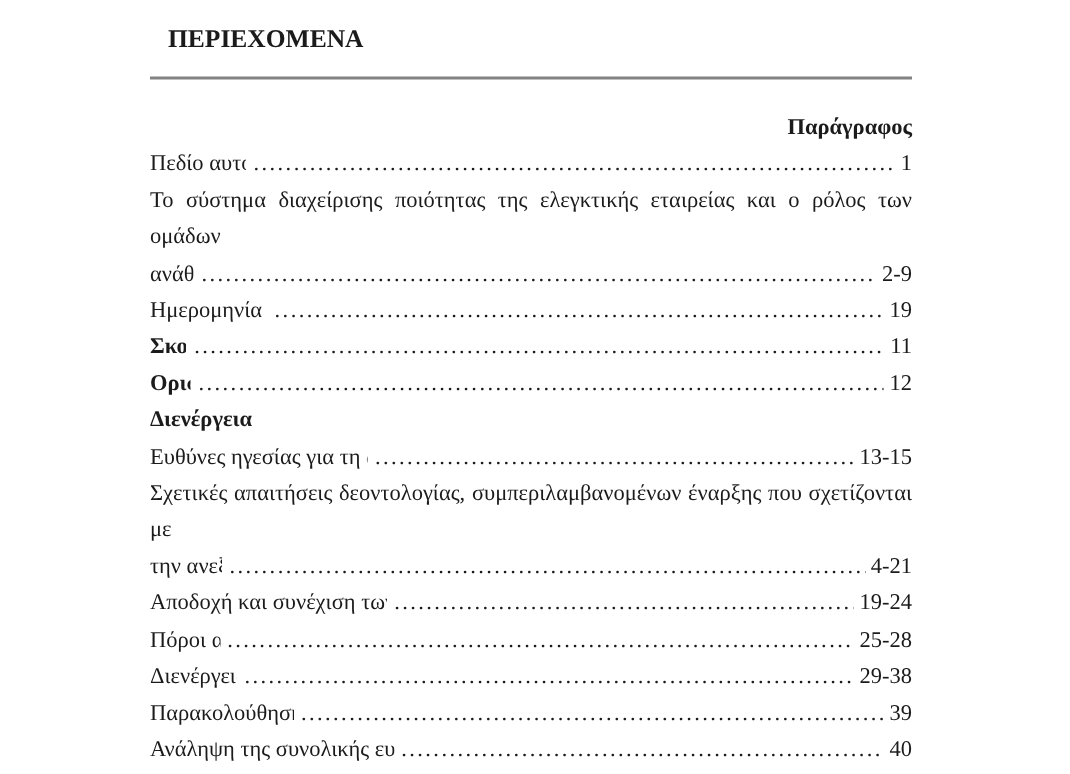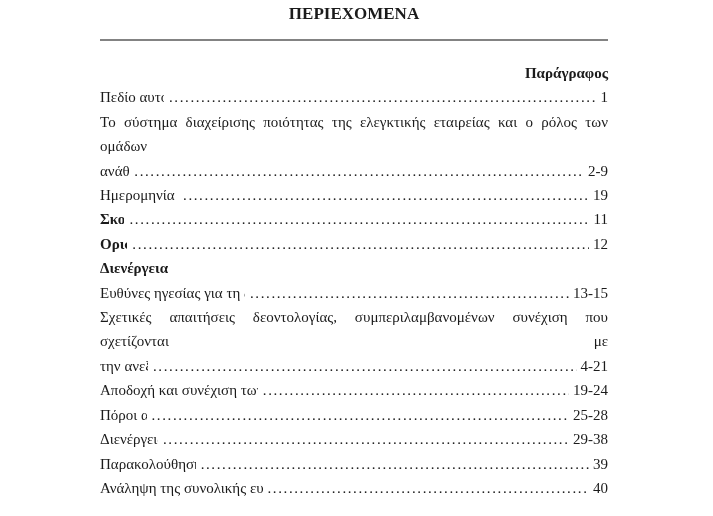--- a/index.html
+++ b/index.html
@@ -13,25 +13,24 @@
     background: #ffffff;
     color: #1b1b1b;
     font-family: "Liberation Serif", "DejaVu Serif", serif;
   }
   .content {
     margin: 0 105px 0 100px; 
     padding-top: 2px;
     width: 508px;
   }
   .doc-title {
-    margin: 0;
+    margin: 12px;
     line-height: 24px;
     font-size: 17px;
     font-weight: 700;
-    text-align: center;
   }
   .title-rule {
     margin-top: 13px;
     height: 0;
     border-top: 2px solid #838383;
   }
   .toc {
     margin-top: 20px;
     font-size: 15px;
     line-height: 24.4px;
@@ -112,21 +111,21 @@
         <span class="toc-label bold">Ορισμοί</span>
         <span class="leader"></span>
         <span class="toc-page">12</span>
       </div>
       <div class="toc-heading">Διενέργεια</div>
       <div class="toc-row">
         <span class="toc-label">Ευθύνες ηγεσίας για τη διαχείριση και επίτευξη ποιότητας ελέγχων</span>
         <span class="leader"></span>
         <span class="toc-page">13-15</span>
       </div>
-      <div class="toc-justline">Σχετικές απαιτήσεις δεοντολογίας, συμπεριλαμβανομένων συνέχιση που σχετίζονται με</div>
+      <div class="toc-justline">Σχετικές απαιτήσεις δεοντολογίας, συμπεριλαμβανομένων έναρξης που σχετίζονται με</div>
       <div class="toc-row">
         <span class="toc-label">την ανεξαρτησία</span>
         <span class="leader"></span>
         <span class="toc-page">4-21</span>
       </div>
       <div class="toc-row">
         <span class="toc-label">Αποδοχή και συνέχιση των σχέσεων με τους πελάτες και αναθέσεις ελέγχου</span>
         <span class="leader"></span>
         <span class="toc-page">19-24</span>
       </div>

